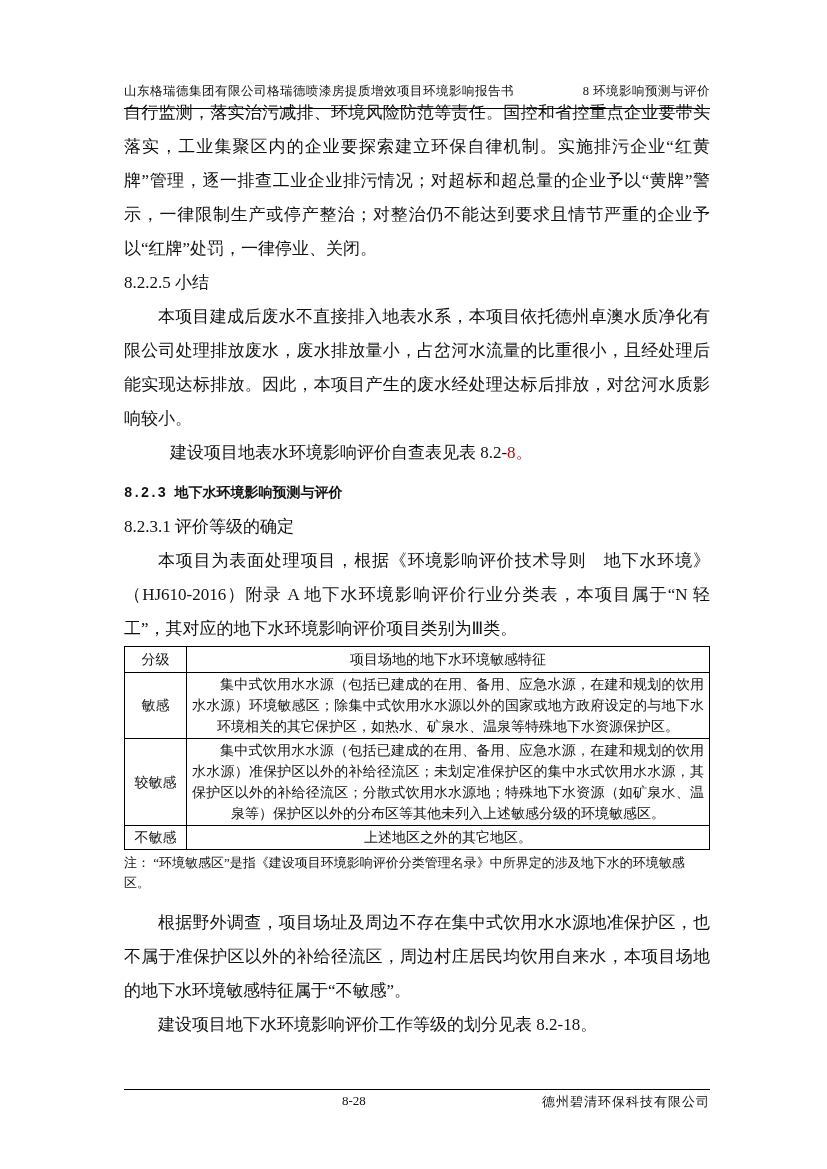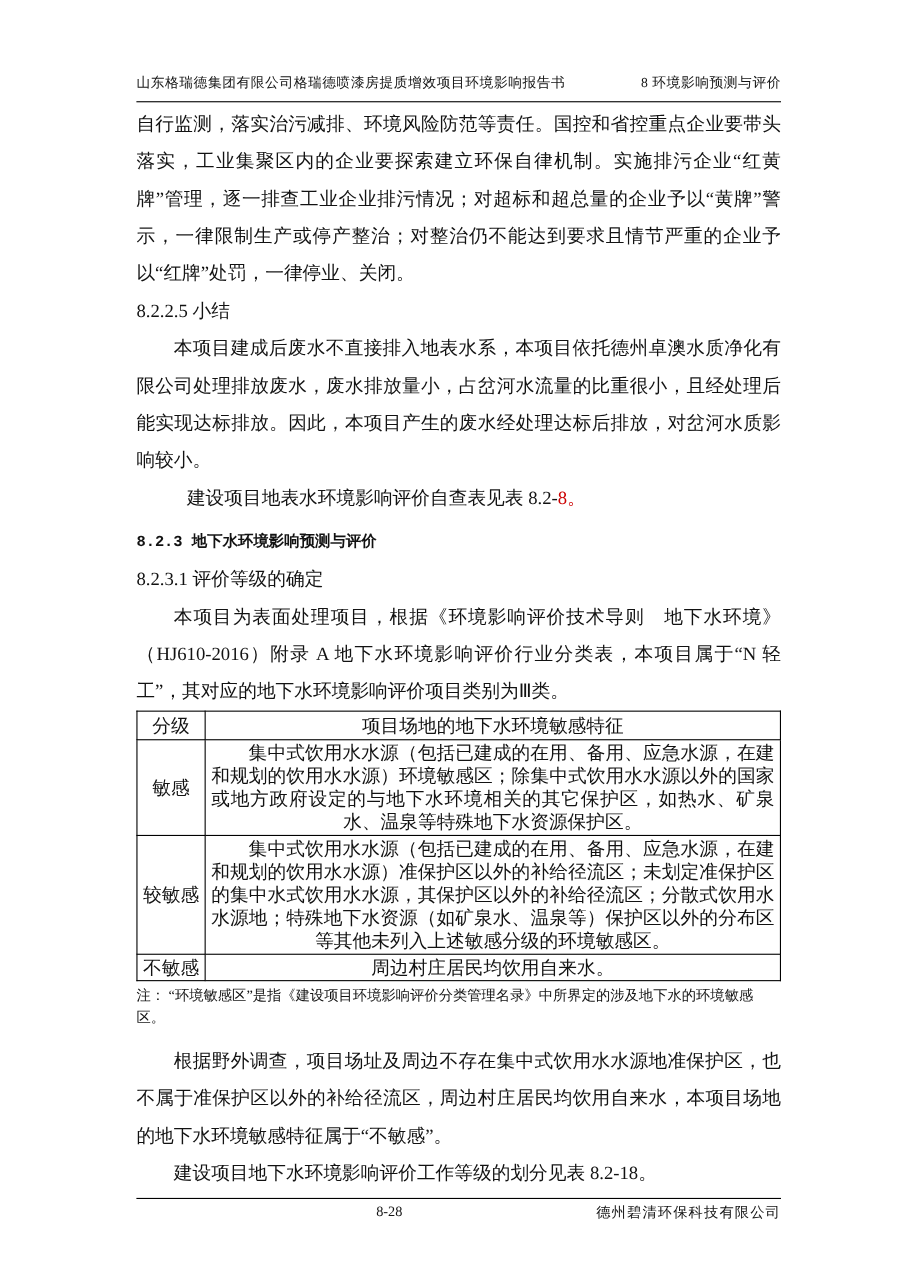--- a/index.html
+++ b/index.html
@@ -10,21 +10,21 @@
     height: 1169px;
     background: #ffffff;
     font-family: "Liberation Serif", serif;
     color: #121212;
     overflow: hidden;
   }
   .header {
     position: absolute;
     left: 124px;
     right: 117px;
-    top: 52px;
+    top: 68px;
     display: flex;
     justify-content: space-between;
     align-items: flex-end;
     font-size: 12.5px;
     letter-spacing: 0.5px;
     padding-bottom: 8px;
     border-bottom: 1px solid #000;
   }
   .header .chapter { font-weight: bold; font-weight: normal; margin-top: 15px; }
   .body {
@@ -55,21 +55,21 @@
     font-size: 16px;
     line-height: 26px;
     margin-top: 4px;
     margin-bottom: 1px;
   }
   .tbl-caption .cap-label { margin-right: 2em; }
   table.sens {
     width: 100%;
     border-collapse: collapse;
     border: 1.5px solid #000;
-    font-size: 17px;
+    font-size: 14px;
   }
   table.sens td {
     border: 1px solid #000;
     padding: 1px 5px;
     line-height: 21px;
     vertical-align: middle;
   }
   td.grade {
     width: 62px;
     text-align: center;
@@ -147,21 +147,21 @@
         <tr>
           <td class="grade">敏感</td>
           <td class="feature">集中式饮用水水源（包括已建成的在用、备用、应急水源，在建和规划的饮用水水源）环境敏感区；除集中式饮用水水源以外的国家或地方政府设定的与地下水环境相关的其它保护区，如热水、矿泉水、温泉等特殊地下水资源保护区。</td>
         </tr>
         <tr>
           <td class="grade">较敏感</td>
           <td class="feature">集中式饮用水水源（包括已建成的在用、备用、应急水源，在建和规划的饮用水水源）准保护区以外的补给径流区；未划定准保护区的集中水式饮用水水源，其保护区以外的补给径流区；分散式饮用水水源地；特殊地下水资源（如矿泉水、温泉等）保护区以外的分布区等其他未列入上述敏感分级的环境敏感区。</td>
         </tr>
         <tr>
           <td class="grade">不敏感</td>
-          <td class="feature no-indent">周边村庄居民均饮用自来水。</td>
+          <td class="feature no-indent">上述地区之外的其它地区。</td>
         </tr>
       </tbody>
     </table>
 
     <div class="tbl-note">注： “环境敏感区”是指《建设项目环境影响评价分类管理名录》中所界定的涉及地下水的环境敏感区。</div>
 
     <p class="indent post-gap">根据野外调查，项目场址及周边不存在集中式饮用水水源地准保护区，也不属于准保护区以外的补给径流区，周边村庄居民均饮用自来水，本项目场地的地下水环境敏感特征属于“不敏感”。</p>
 
     <p class="indent">建设项目地下水环境影响评价工作等级的划分见表 8.2-18。</p>
 

